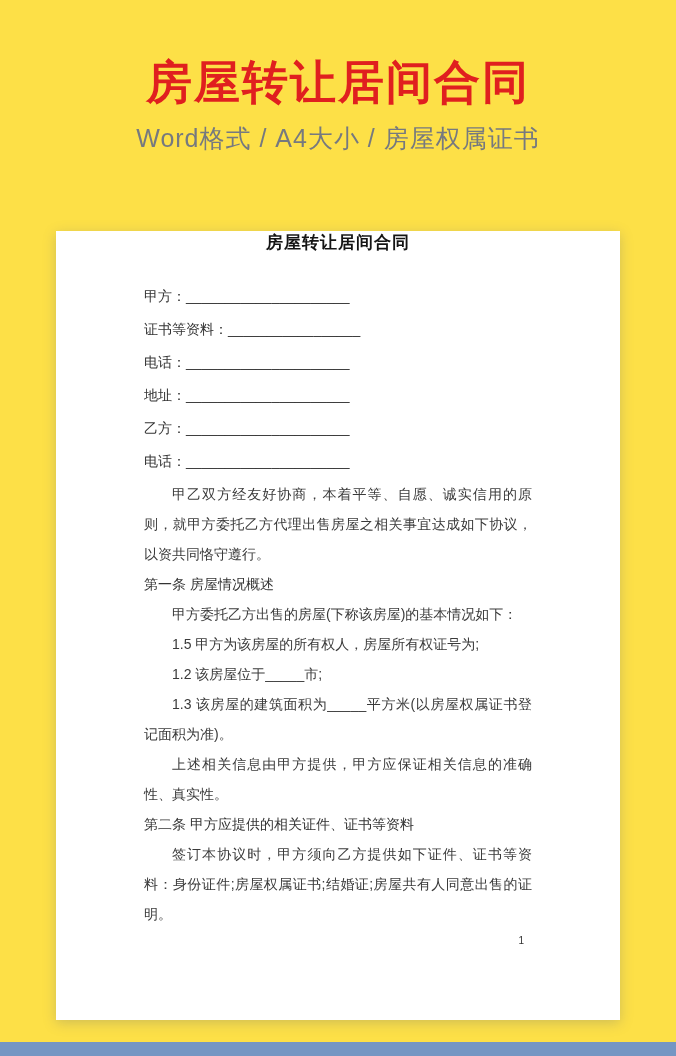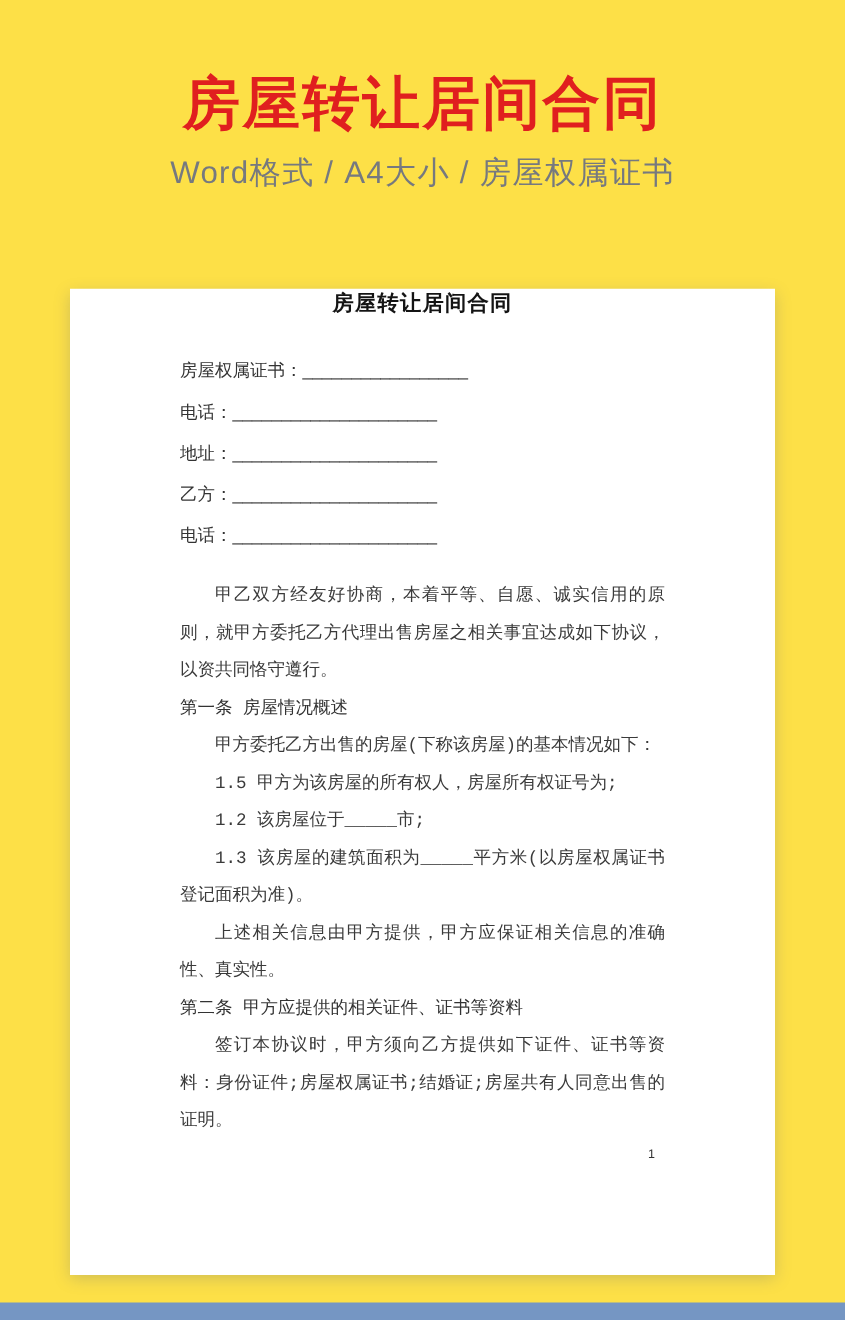--- a/index.html
+++ b/index.html
@@ -57,21 +57,21 @@
   .form { margin-top: 25px; }
   .form-row {
     height: 33px;
     font-size: 14px;
     line-height: 33px;
     white-space: nowrap;
     color: #333333;
   }
   .form-row .line { letter-spacing: 0; color: #333333; }
 
-  .body-text { margin-top: 17px; font-family: Liberation Mono, monospace; }
+  .body-text { margin-top: 1px; }
   .para {
     font-size: 14px;
     line-height: 30px;
     text-align: justify;
     color: #3a3a3a;
   }
   .para.indent { text-indent: 2em; }
   .para.heading { text-indent: 0; color: #333333; }
 
   .page-number {
@@ -98,21 +98,22 @@
 
   <div class="header">
     <div class="header-title">房屋转让居间合同</div>
     <div class="header-subtitle">Word格式 / A4大小 / 房屋权属证书</div>
   </div>
 
   <div class="page">
     <div class="doc-title">房屋转让居间合同</div>
 
     <div class="form">
-        <div class="form-row"><span>房屋权属证书：</span><span class="line">_________________</span></div>
+        <div class="form-row"><span>甲方：</span><span class="line">_____________________</span></div>
+        <div class="form-row"><span>证书等资料：</span><span class="line">_________________</span></div>
         <div class="form-row"><span>电话：</span><span class="line">_____________________</span></div>
         <div class="form-row"><span>地址：</span><span class="line">_____________________</span></div>
         <div class="form-row"><span>乙方：</span><span class="line">_____________________</span></div>
         <div class="form-row"><span>电话：</span><span class="line">_____________________</span></div>
       </div>
 
     <div class="body-text">
         <p class="para indent">甲乙双方经友好协商，本着平等、自愿、诚实信用的原则，就甲方委托乙方代理出售房屋之相关事宜达成如下协议，以资共同恪守遵行。</p>
         <p class="para heading">第一条 房屋情况概述</p>
         <p class="para indent">甲方委托乙方出售的房屋(下称该房屋)的基本情况如下：</p>

